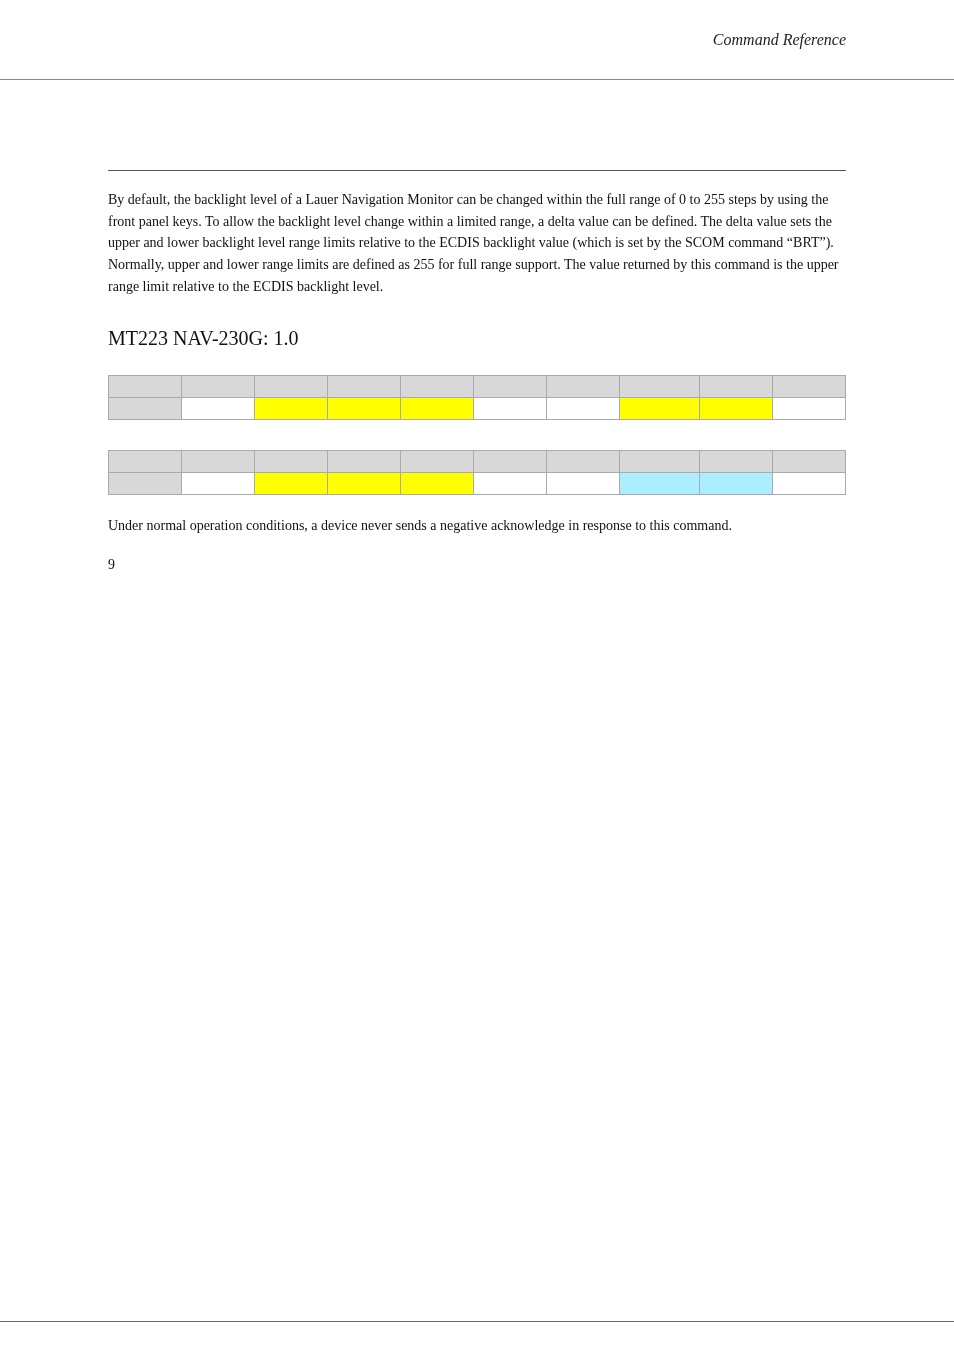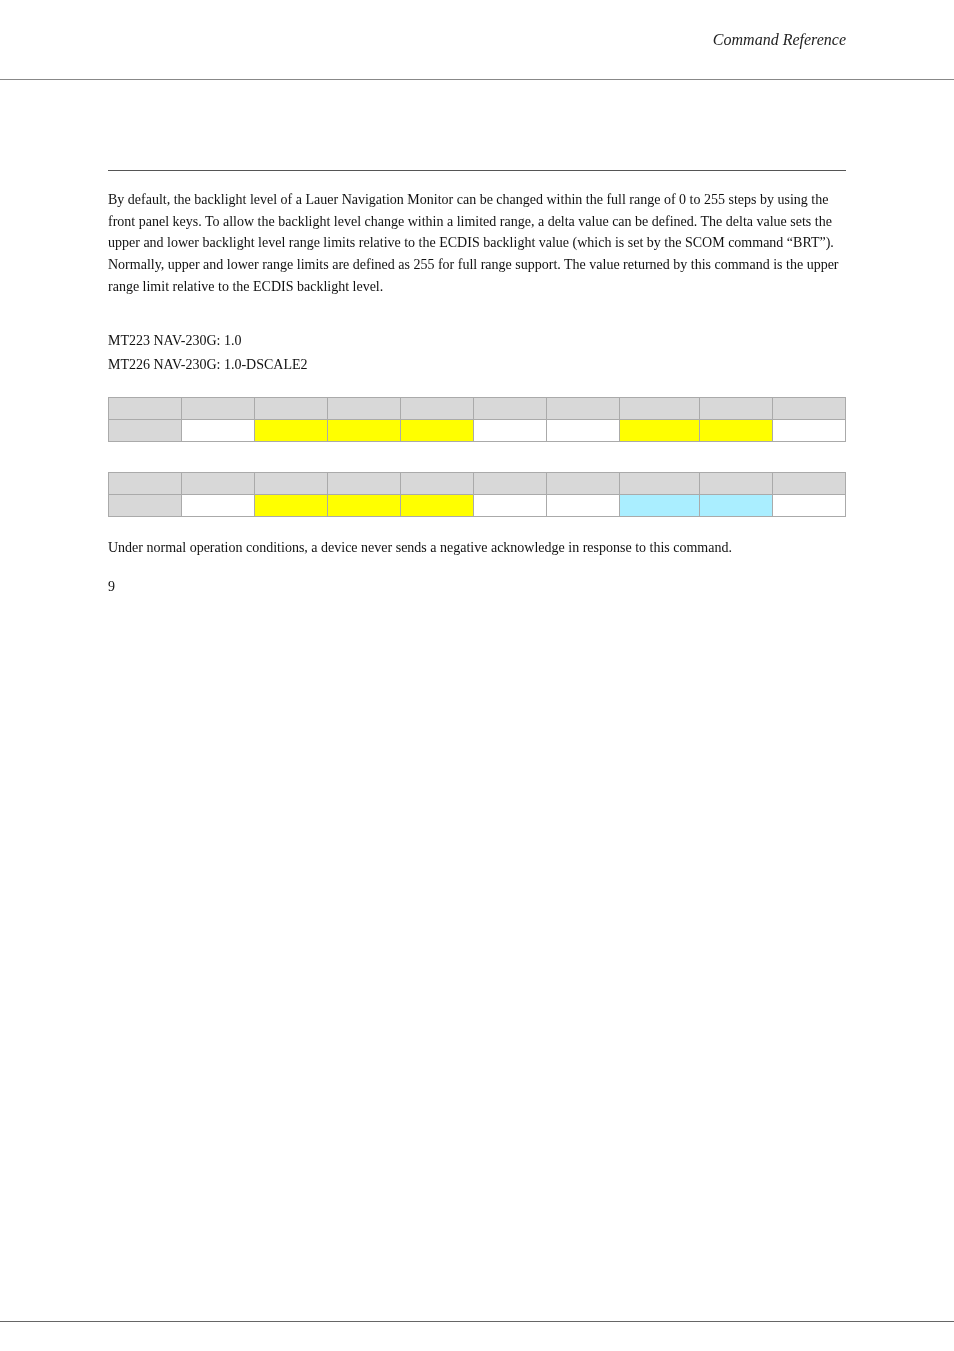--- a/index.html
+++ b/index.html
@@ -69,30 +69,30 @@
       border: none;
       border-top: 1.5px solid #555;
       margin-bottom: 18px;
     }
 
     
     .description {
       font-size: 14px;
       line-height: 1.55;
       color: #111;
-      margin-bottom: 32px;
+      margin-bottom: 24px;
     }
 
     
     .version-lines {
       margin-bottom: 20px;
     }
 
     .version-line {
-      font-size: 14px;
+      font-size: 20px;
       color: #111;
       line-height: 1.7;
     }
 
     
     .table-section {
       margin-bottom: 20px;
     }
 
     .data-table {
@@ -148,21 +148,20 @@
   </div>
 
   <div class="content">
 
     <hr class="top-rule">
 
     <p class="description">By default, the backlight level of a Lauer Navigation Monitor can be changed within the full range of 0 to 255 steps by using the front panel keys. To allow the backlight level change within a limited range, a delta value can be defined. The delta value sets the upper and lower backlight level range limits relative to the ECDIS backlight value (which is set by the SCOM command “BRT”). Normally, upper and lower range limits are defined as 255 for full range support. The value returned by this command is the upper range limit relative to the ECDIS backlight level.</p>
 
     <div class="version-lines">
       <div class="version-line">MT223 NAV-230G: 1.0</div>
-      <div class="version-line">MT226 NAV-230G: 1.0-DSCALE2</div>
     </div>
 
     <div class="table-section">
       <table class="data-table">
         <tbody>
           <tr>
             <td class="cell-gray"></td>
             <td class="cell-gray"></td>
             <td class="cell-gray"></td>
             <td class="cell-gray"></td>

